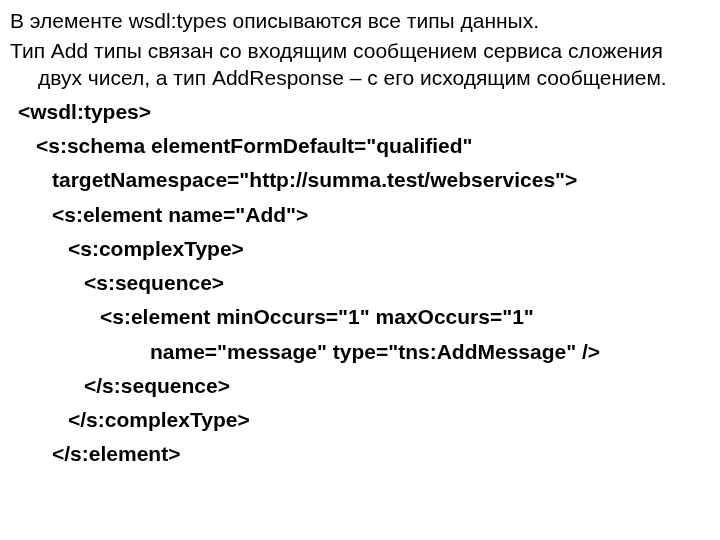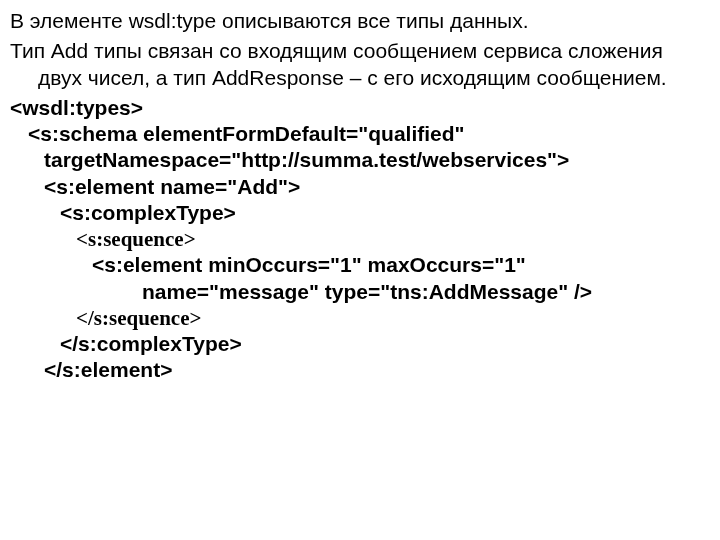--- a/index.html
+++ b/index.html
@@ -15,33 +15,33 @@
     }
     .para {
       margin: 0 0 4px 0;
     }
     .hang {
       padding-left: 28px;
       text-indent: -28px;
     }
     .code {
       font-weight: bold;
-      margin: 0;
+      margin: 8px;
     }
     .i1 { padding-left: 18px; }
     .i2 { padding-left: 34px; }
     .i3 { padding-left: 50px; }
-    .i4 { padding-left: 66px; font-family: Liberation Serif, serif; }
+    .i4 { padding-left: 66px; }
     .i5 { padding-left: 82px; }
     .i7 { padding-left: 132px; }
   </style>
 </head>
 <body>
 
-<p class="para">В элементе wsdl:type описываются все типы данных.</p>
+<p class="para">В элементе wsdl:types описываются все типы данных.</p>
 <p class="para hang">Тип Add типы связан со входящим сообщением сервиса сложения двух чисел, а тип AddResponse – с его исходящим сообщением.</p>
 
 <p class="code">&lt;wsdl:types&gt;</p>
 <p class="code i1">&lt;s:schema elementFormDefault="qualified"</p>
 <p class="code i2">targetNamespace="http://summa.test/webservices"&gt;</p>
 <p class="code i2">&lt;s:element name="Add"&gt;</p>
 <p class="code i3">&lt;s:complexType&gt;</p>
 <p class="code i4">&lt;s:sequence&gt;</p>
 <p class="code i5">&lt;s:element minOccurs="1" maxOccurs="1"</p>
 <p class="code i7">name="message" type="tns:AddMessage" /&gt;</p>

